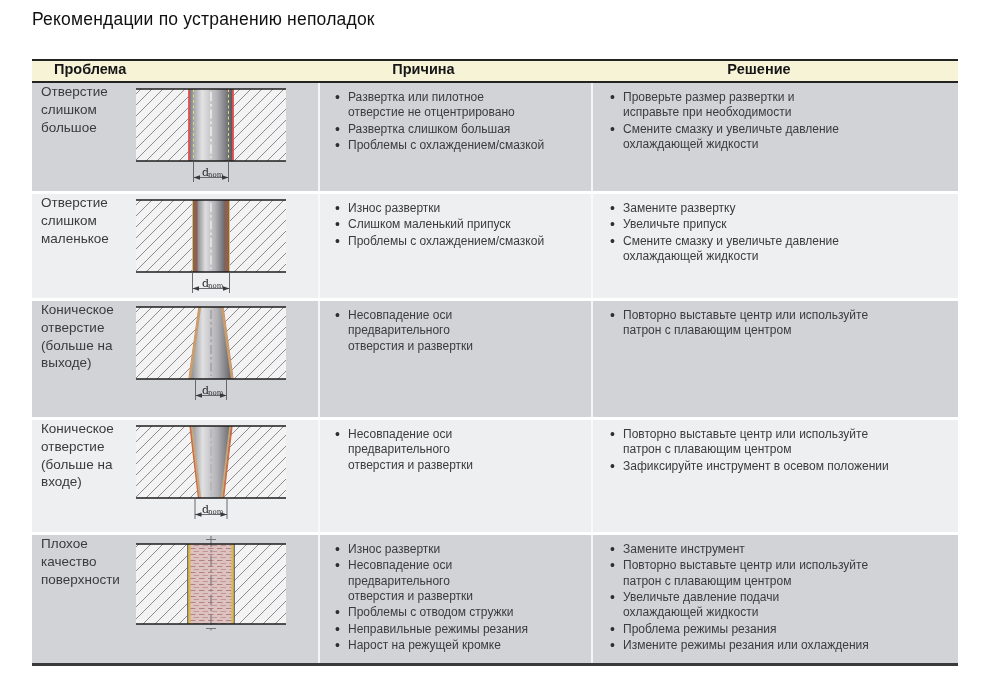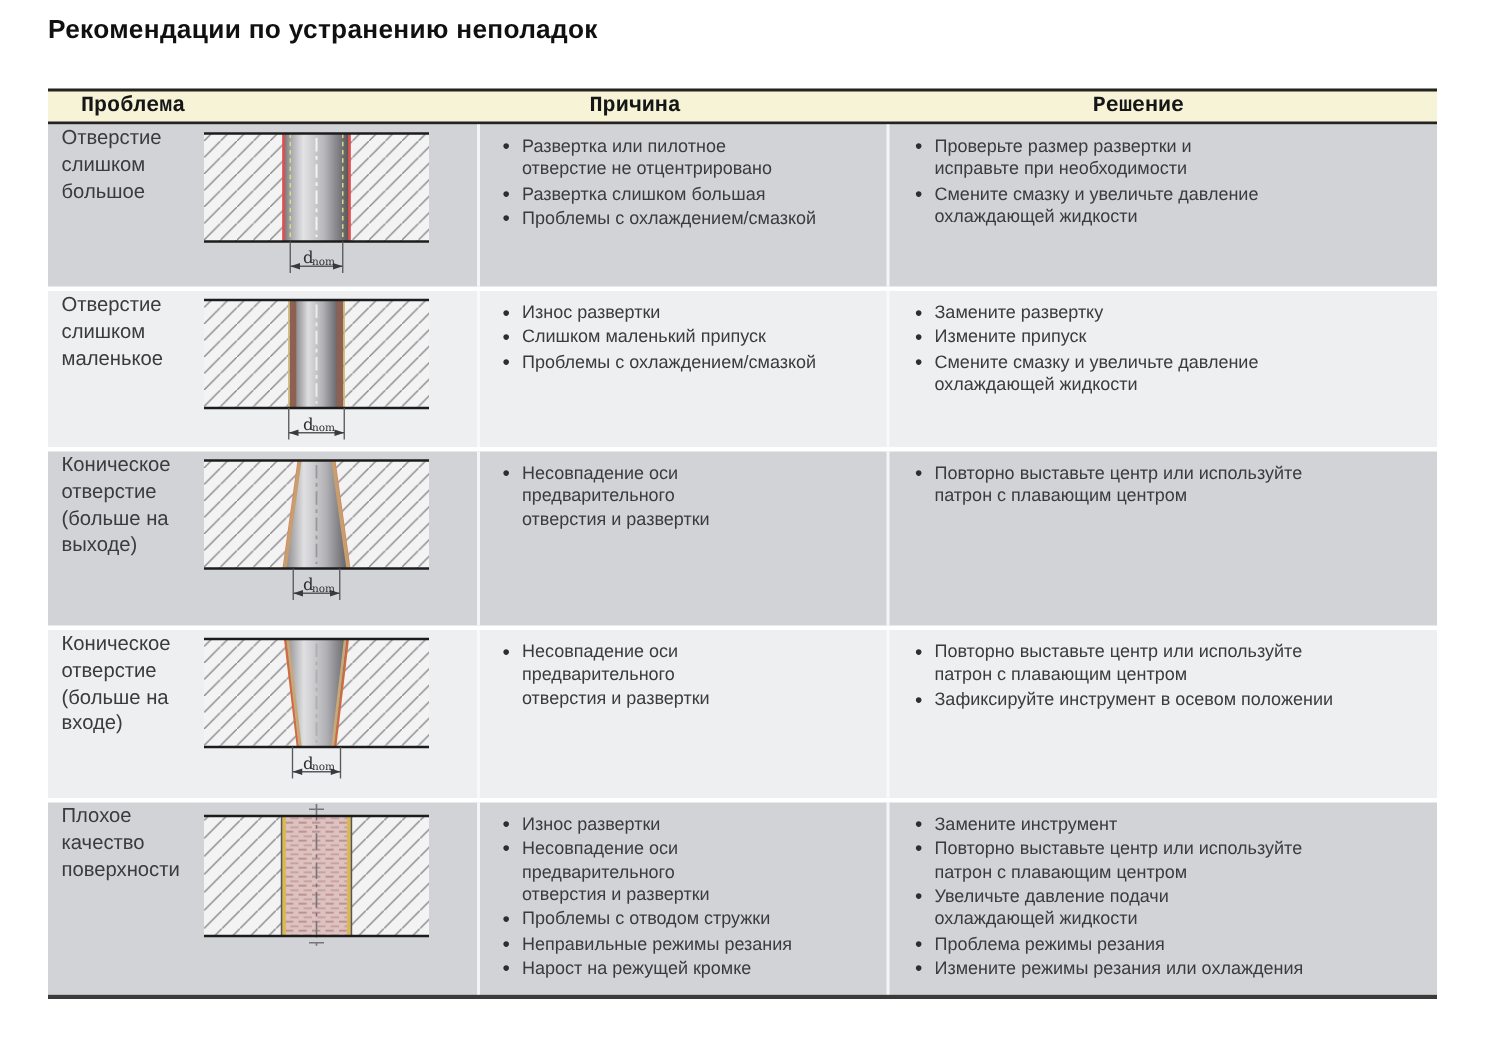--- a/index.html
+++ b/index.html
@@ -3,24 +3,24 @@
 <meta charset="utf-8">
 <style>
   :root{
     --header-bg:#f6f3d7; --row-dark-bg:#d2d3d6; --row-light-bg:#edeff0;
     --border-dark:#232323; --text:#3b3b3d;
   }
   *{box-sizing:border-box}
   html,body{margin:0;padding:0;background:#fff;}
   body{width:990px;height:697px;font-family:"Liberation Sans","DejaVu Sans",sans-serif;color:var(--text);overflow:hidden;}
   .page{padding:9px 0 0 32px;}
-  .page-title{font-size:17.5px;font-weight:bold;color:#101010;margin:0 0 29px 0;letter-spacing:.2px;}
+  .page-title{font-size:17.5px;font-weight:normal;color:#101010;margin:0 0 29px 0;letter-spacing:.2px;}
   .ts-table{width:926px;border-bottom:3px solid #3a3a3a;}
-  .thead{display:flex;align-items:center;height:24px;background:var(--header-bg);
-         border-top:2.5px solid var(--border-dark);border-bottom:2.5px solid var(--border-dark);font-family:Liberation Mono, monospace;}
+  .thead{display:flex;height:24px;background:var(--header-bg);
+         border-top:2.5px solid var(--border-dark);border-bottom:2.5px solid var(--border-dark);}
   .th{font-size:14.5px;font-weight:bold;color:#161616;}
   .th.c1{width:255px;padding-left:22px;}
   .th.c2{width:273px;text-align:center;}
   .th.c3{flex:1;text-align:center;}
   .row{display:flex;}
   .row + .row{margin-top:3px;}
   .row.odd{background:var(--row-dark-bg);}
   .row.even{background:var(--row-light-bg);}
   .row.r1{min-height:108px;} .row.r2{min-height:104px;} .row.r3{min-height:116px;}
   .row.r4{min-height:112px;} .row.r5{min-height:128px;}
@@ -150,21 +150,21 @@
       <div class="cell c2">
         <ul class="bullets">
           <li>Износ развертки</li>
           <li>Слишком маленький припуск</li>
           <li>Проблемы с охлаждением/смазкой</li>
         </ul>
       </div>
       <div class="cell c3">
         <ul class="bullets">
           <li>Замените развертку</li>
-          <li>Измените припуск</li>
+          <li>Увеличьте припуск</li>
           <li>Смените смазку и увеличьте давление
 охлаждающей жидкости</li>
         </ul>
       </div>
     </div>
 
     <div class="row odd r3">
       <div class="cell c1">
         <div class="problem-label">Коническое
 отверстие

